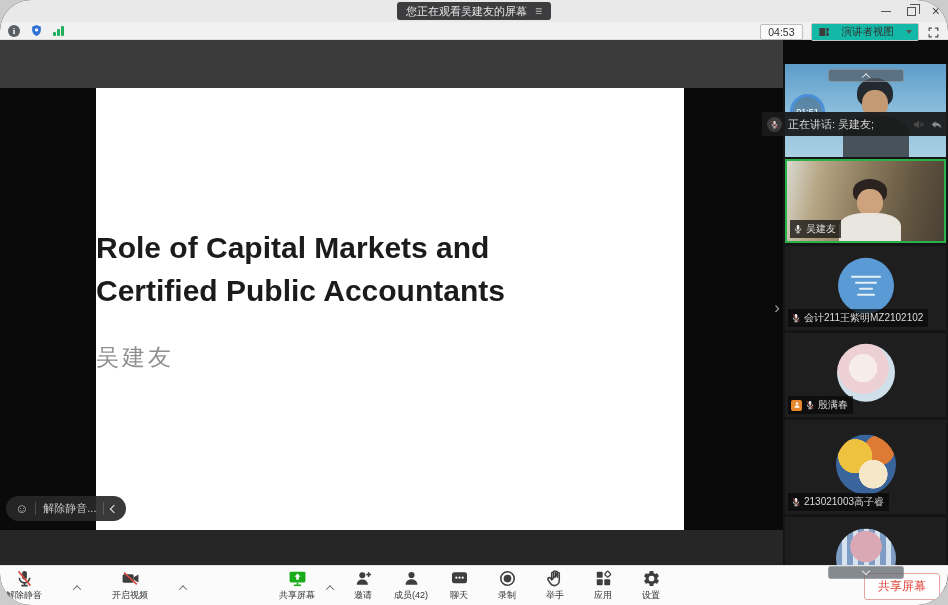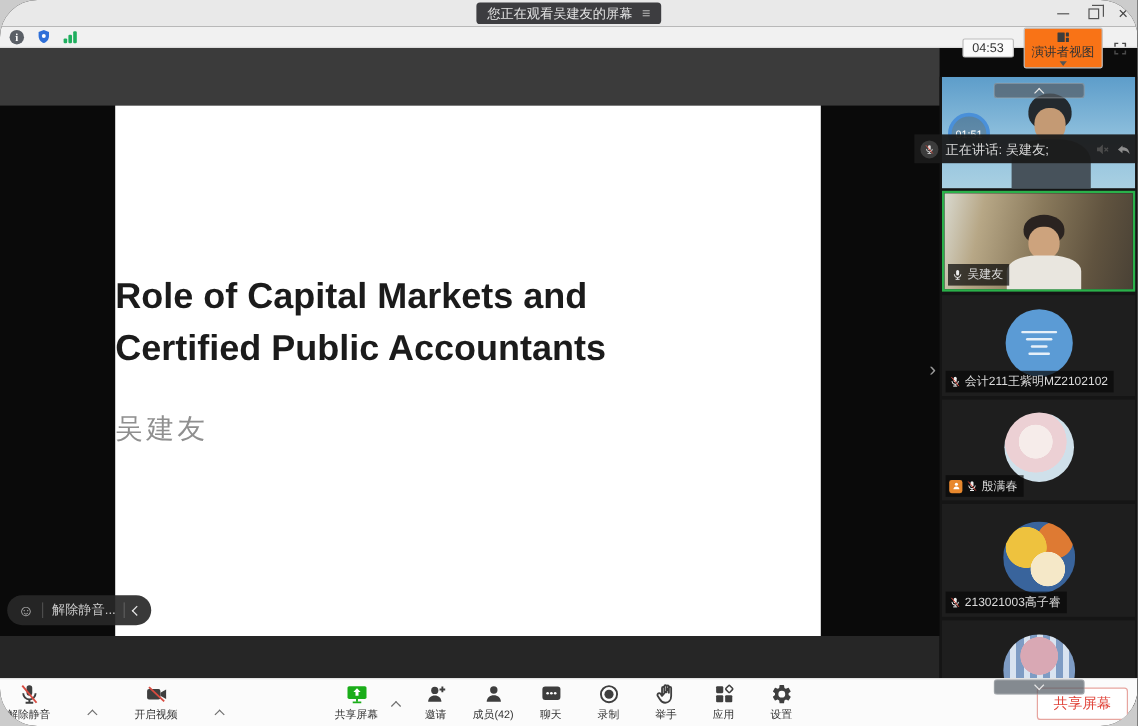--- a/index.html
+++ b/index.html
@@ -27,22 +27,22 @@
   .info-dot { width:12px; height:12px; border-radius:50%; background:#5a5f66; color:#fff;
               font-size:9px; font-weight:bold; display:flex; align-items:center; justify-content:center;
               font-family:"Liberation Serif", serif; }
   .shield-ic { width:13px; height:13px; color:#2e6fd8; }
   .signal { display:flex; align-items:flex-end; gap:1.5px; height:11px; }
   .signal span { width:2.5px; background:#1fae5e; border-radius:1px; }
   .signal .b1{height:4px} .signal .b2{height:7px} .signal .b3{height:10px}
   .sub-right { position:absolute; right:8px; top:1px; display:flex; align-items:center; gap:8px; }
   .timer-box { border:1px solid #bdbdbd; border-radius:2px; background:#fafafa; color:#333;
                font-size:10.5px; padding:1px 7px; }
-  .view-btn { border:1px solid #c2c2c2; border-radius:2px; background:#f97316; color:#333;
-              font-size:10.5px; padding:1px 6px; display:flex; align-items:center; gap:0;flex-direction:column; }
+  .view-btn { border:1px solid #c2c2c2; border-radius:2px; background:#14b8a6; color:#333;
+              font-size:10.5px; padding:1px 6px; display:flex; align-items:center; gap:12px; }
   .view-ic { width:12px; height:12px; color:#3c3c3c; }
   .caret-down { width:0; height:0; border-left:3.5px solid transparent; border-right:3.5px solid transparent;
                 border-top:4px solid #555; }
   .fs-ic { width:13px; height:13px; color:#4a4a4a; }
 
   
   .stage { position:absolute; top:40px; left:0; width:783px; height:525px; background:#0a0a0a; }
   .stage-topband { position:absolute; top:0; left:0; right:0; height:48px; background:#3b3b3b; }
   .stage-bottomband { position:absolute; bottom:0; left:0; right:0; height:35px; background:#262626; }
   .slide { position:absolute; left:96px; top:48px; width:588px; height:442px; background:#ffffff;
@@ -128,21 +128,21 @@
   .banner-icons { margin-left:auto; display:flex; gap:5px; align-items:center; }
   .banner-icons svg { width:13px; height:13px; }
   .b-ic1 { color:#4c4c4c; } .b-ic2 { color:#8d8d8d; }
 
   
   .bottombar { position:absolute; left:0; right:0; top:565px; height:40px; background:#fbfbfb;
                border-top:1px solid #e3e3e3; }
   .tool-btn { display:flex; flex-direction:column; align-items:center; gap:1px; font-size:9px;
               color:#333; min-width:40px; padding-top:3px; }
   .tool-btn svg { width:19px; height:19px; color:#3e3e3e; }
-  .left-tools { position:absolute; left:4px; top:0; display:flex; align-items:flex-end;gap:28px; }
+  .left-tools { position:absolute; left:4px; top:0; display:flex; align-items:flex-start;gap:28px; }
   .center-tools { position:absolute; left:50%; transform:translateX(-50%); top:0; display:flex;
                   align-items:flex-start; gap:8px; }
   .expander { margin-top:11px; padding:0 2px; }
   .share svg { color:#1aad19; }
   .leave-btn { position:absolute; right:8px; top:7px; background:#fff; border:1px solid #e7a59f;
                color:#e0443a; font-size:12px; border-radius:3px; padding:4px 13px; }
   .slash-red { stroke:#d84b40; stroke-width:2; }
 </style>
 </head>
 <body>

